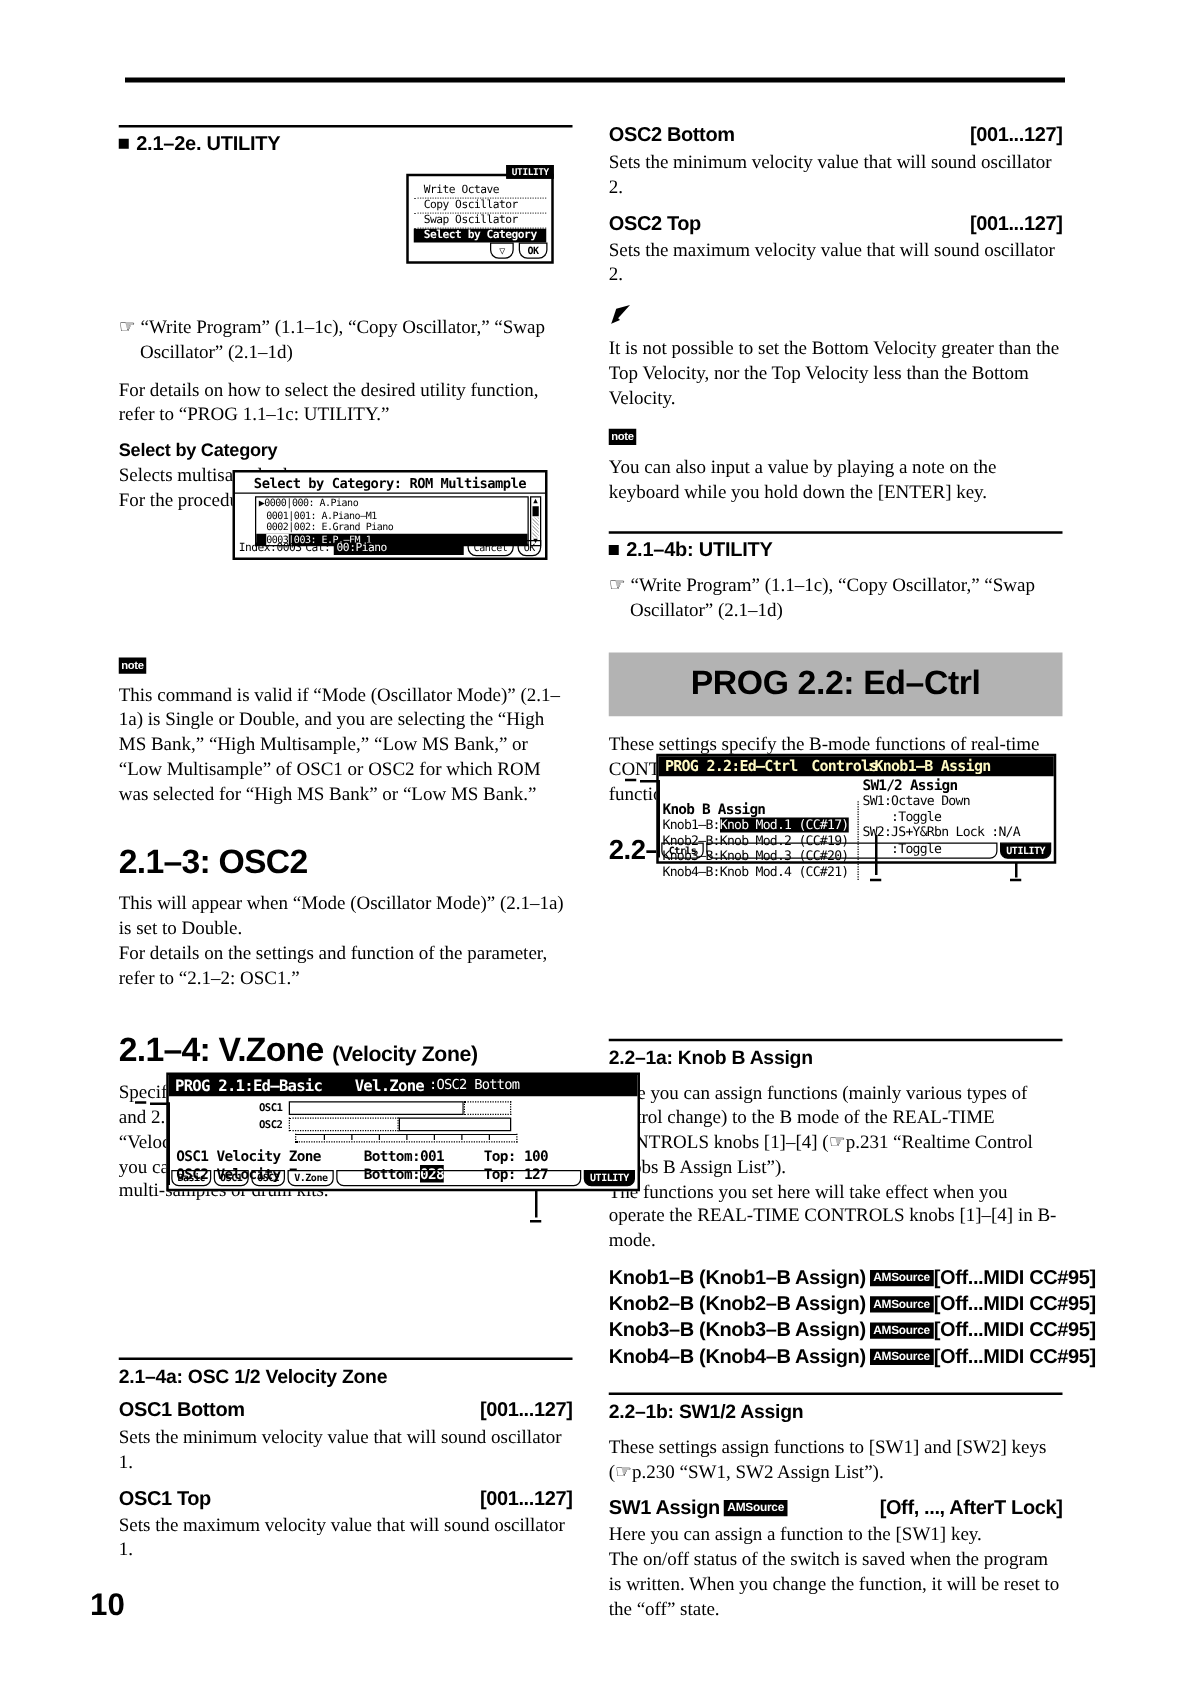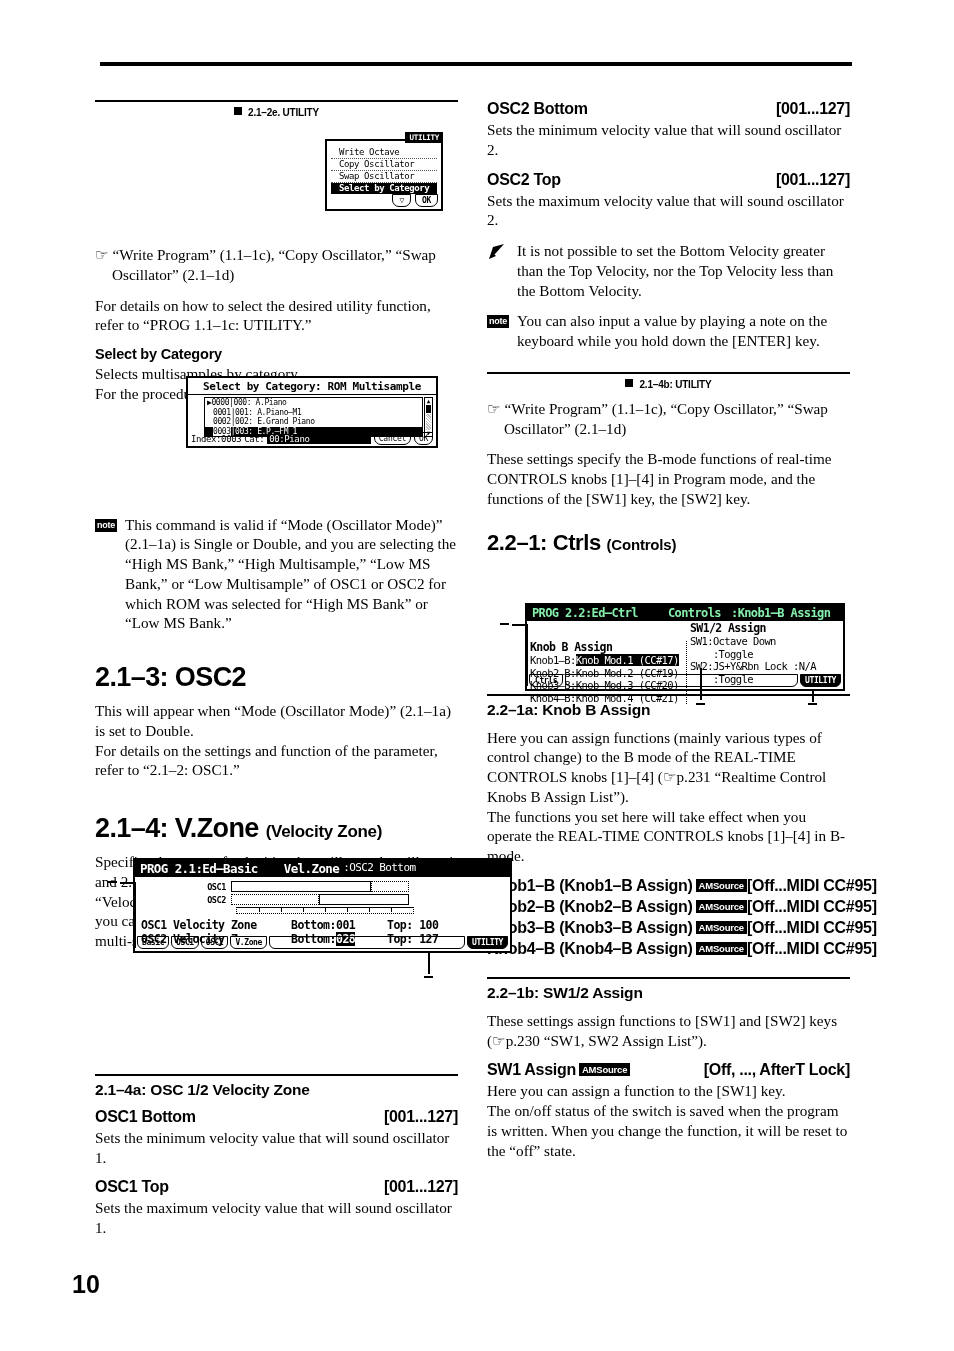--- a/index.html
+++ b/index.html
@@ -21,23 +21,23 @@
   }
 
   
   .col { position:absolute; top:100px; width:363px; }
   .col-left  { left:95px; }
   .col-right { left:487px; }
 
   
   .sq-head {
     font-family:"Liberation Sans", sans-serif;
-    font-weight:bold; font-size:10px; letter-spacing:-0.2px;
+    font-weight:bold; font-size:16px; letter-spacing:-0.2px;
     border-top:2.2px solid #000;
-    padding-top:5px; margin-top:0; margin-bottom:9px;text-align:center;
+    padding-top:5px; margin-top:0; margin-bottom:9px;
   }
   .sq-head .sq {
     display:inline-block; width:8px; height:8px; background:#000;
     margin-right:6px; vertical-align:1px;
   }
   .sec-head {
     font-family:"Liberation Sans", sans-serif;
     font-weight:bold; font-size:15.5px; letter-spacing:-0.2px;
     border-top:2.2px solid #000;
     padding-top:5px; margin-bottom:9px;
@@ -72,21 +72,21 @@
 
   
   .banner {
     background:#b3b3b3; text-align:center;
     font-family:"Liberation Sans", sans-serif;
     font-weight:bold; font-size:27px; letter-spacing:-0.3px;
     padding:9px 0 11px 0; margin:24px 0 13px 0;
   }
 
   
-  .notebox { display:flex; gap:8px; margin:0 0 11px 0; }
+  .notebox { display:flex; gap:8px; margin:0 0 11px 0;flex-direction:column; }
   .notebox .txt { font-size:15.2px; line-height:1.30; flex:1; }
   .ico-note {
     flex:0 0 auto; width:22px; height:13px; background:#000; color:#fff;
     font-family:"Liberation Sans", sans-serif; font-size:9px;
     font-weight:bold; text-align:center; line-height:13px;
     margin-top:4px; letter-spacing:-0.3px;
   }
   .ico-warn {
     flex:0 0 auto; width:22px; height:18px; margin-top:2px;
     position:relative;
@@ -230,22 +230,22 @@
     border-radius:0 0 6px 6px; padding:0 4px; line-height:11px;
     font-weight:bold; letter-spacing:-0.4px; }
 
   
   #fig-ctrl {
     position:absolute; left:525px; top:603px; width:320px; height:88px;
     border:2px solid #000; background:#fff;
     font-family:"DejaVu Sans Mono", monospace;
   }
   #fig-ctrl .ct-title {
-    background:#000; color:#86efac; font-size:12px; font-weight:bold;
-    letter-spacing:-0.6px; padding:1px 5px; display:flex; gap:30px;
+    background:#000; color:#fef9c3; font-size:12px; font-weight:bold;
+    letter-spacing:-0.6px; padding:1px 5px; display:flex; gap:11px;
     white-space:nowrap;
   }
   #fig-ctrl .ct-title .p3 { font-size:12px; font-weight:bold; }
   #fig-ctrl .cols { display:flex; margin-top:1px; }
   #fig-ctrl .cL { width:160px; border-right:1px dotted #000; padding-left:3px;margin-top:19px;}
   #fig-ctrl .cR { flex:1; padding-left:3px; }
   #fig-ctrl .ch {
     font-size:11.5px; font-weight:bold; letter-spacing:-0.6px; line-height:13px;
   }
   #fig-ctrl .cl {
@@ -359,20 +359,21 @@
     </div>
 
     <div style="height:10px"></div>
 
     <div class="sq-head">
       <span class="sq"></span><span>2.1–4b: UTILITY</span>
     </div>
 
     <div class="ref">☞ “Write Program” (1.1–1c), “Copy Oscillator,” “Swap Oscillator” (2.1–1d)</div>
 
+    <div class="banner">PROG 2.2: Ed–Ctrl</div>
 
     <p class="body">These settings specify the B-mode functions of real-time CONTROLS knobs [1]–[4] in Program mode, and the functions of the [SW1] key, the [SW2] key.</p>
 
     <div style="height:10px"></div>
 
     <div class="midtitle">
       <span>2.2–1: Ctrls</span>
       <span class="sub">(Controls)</span>
     </div>
 

